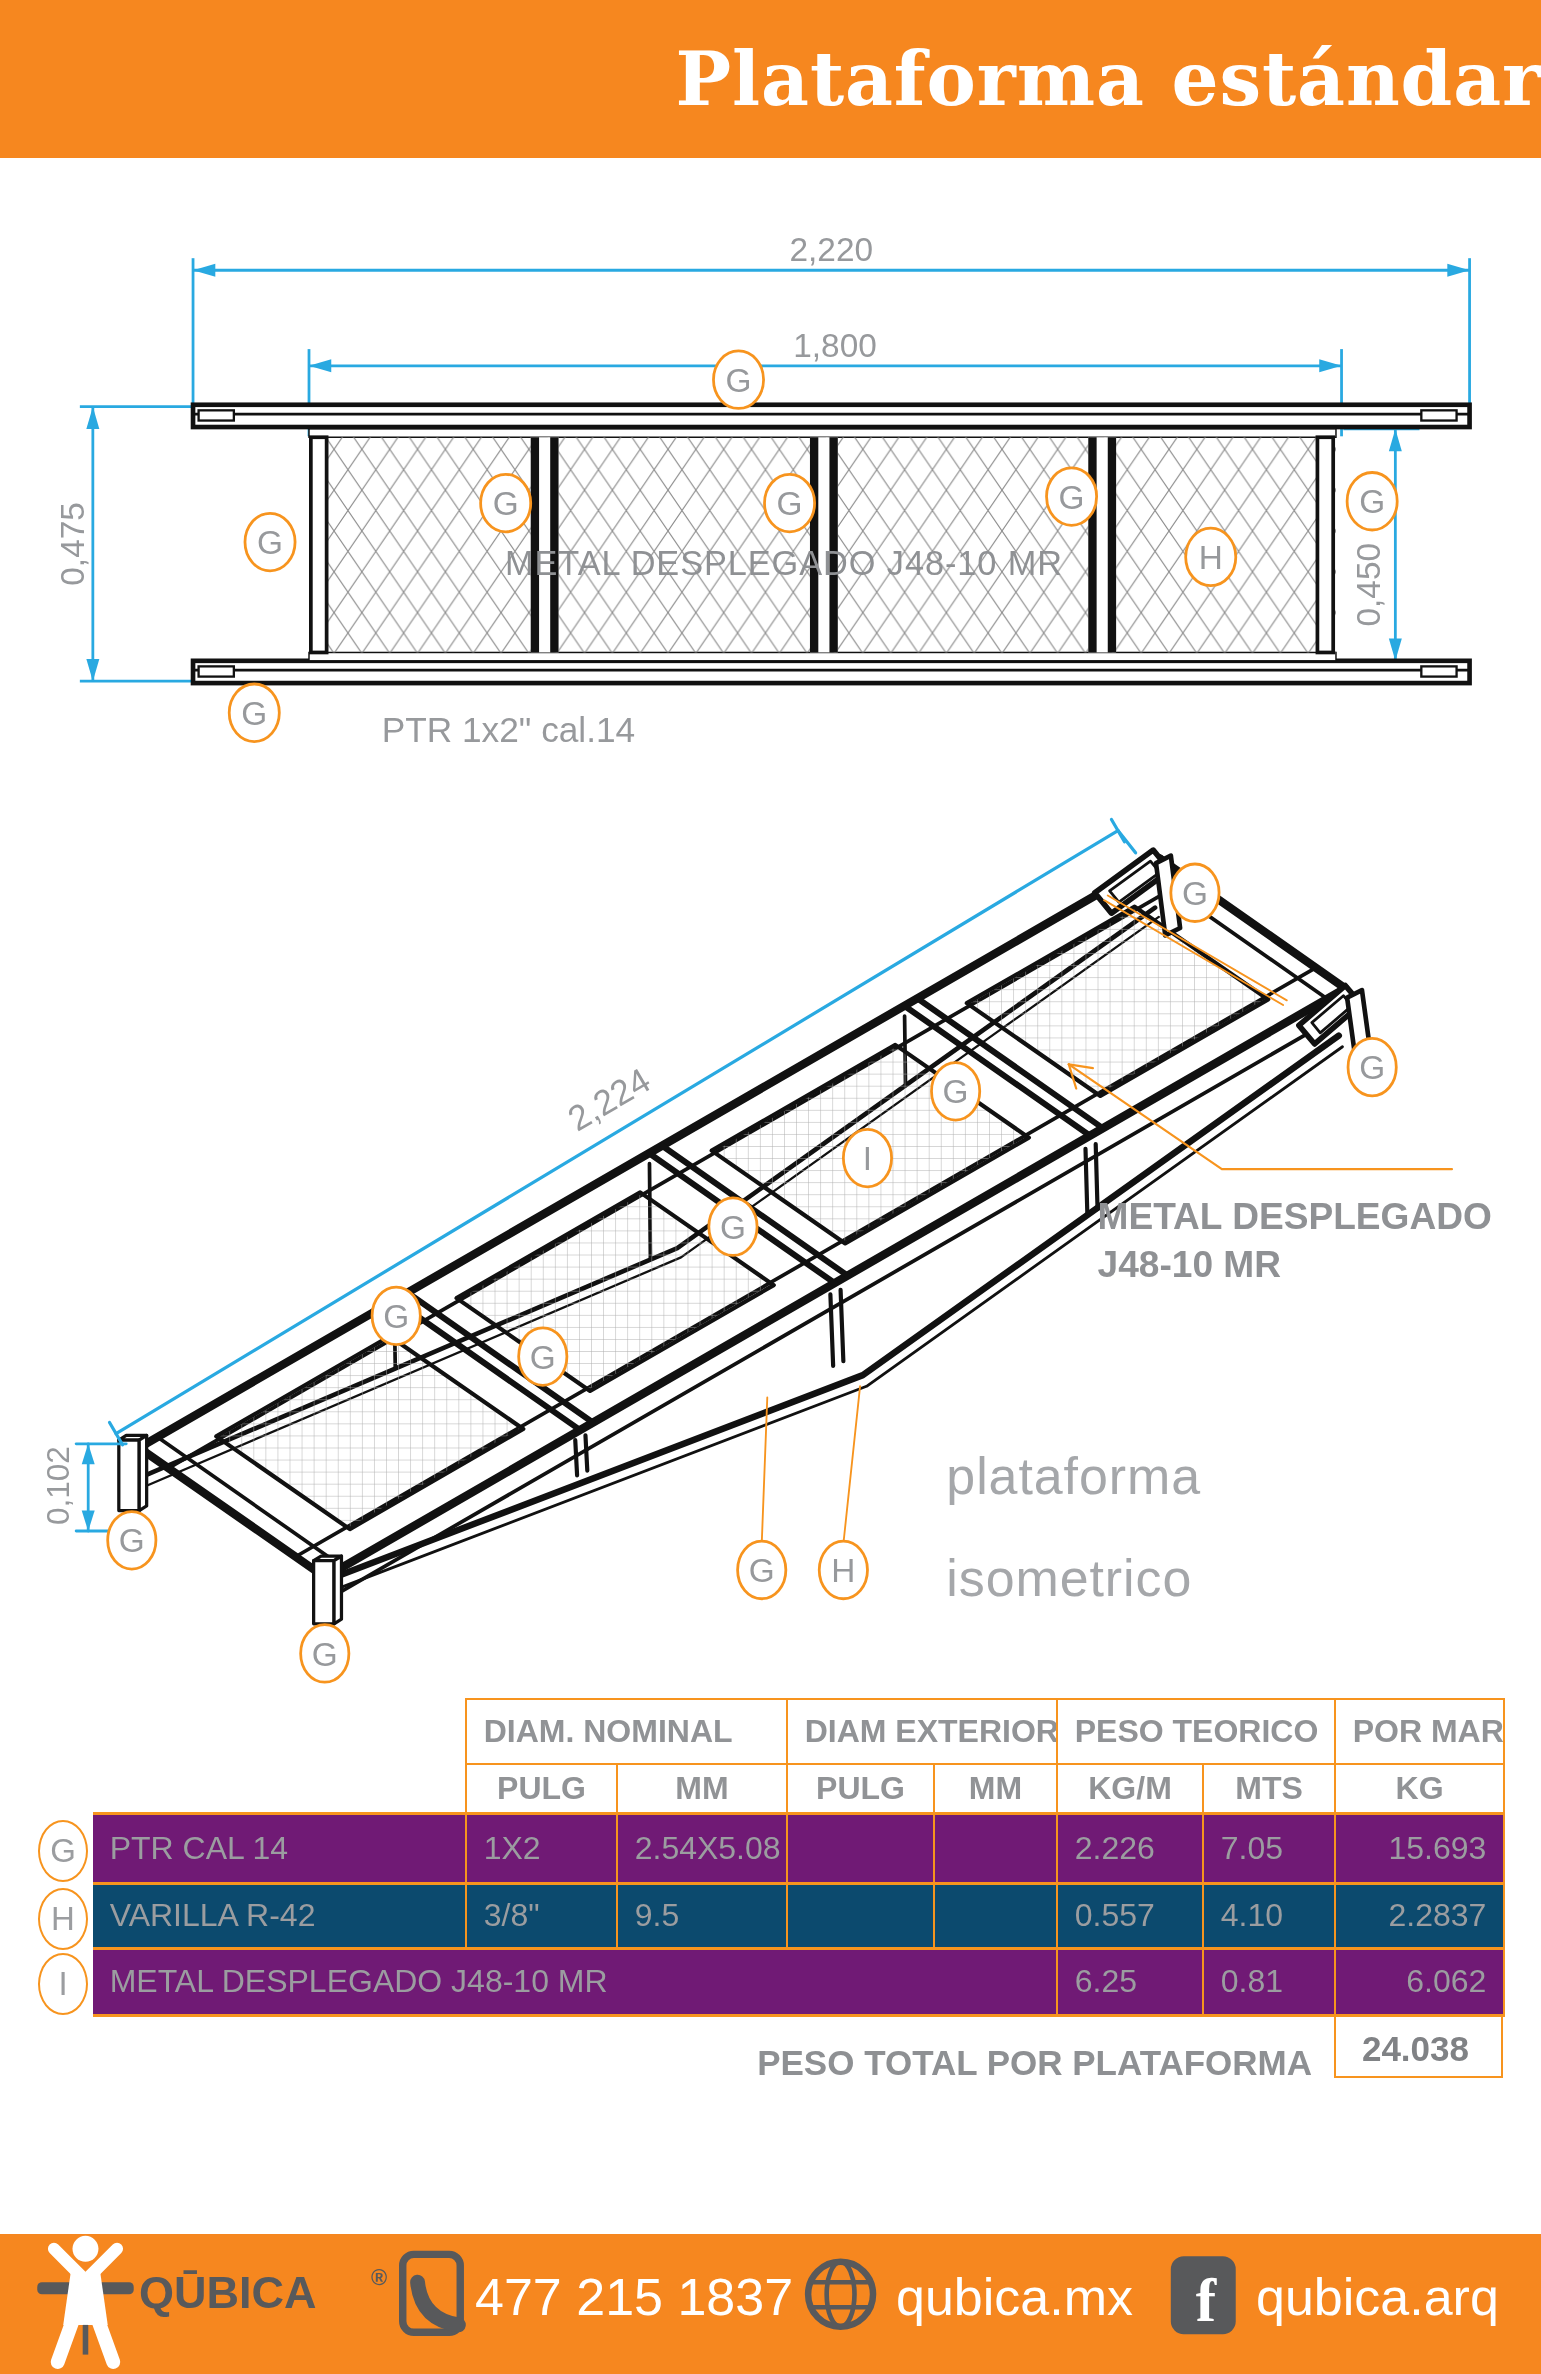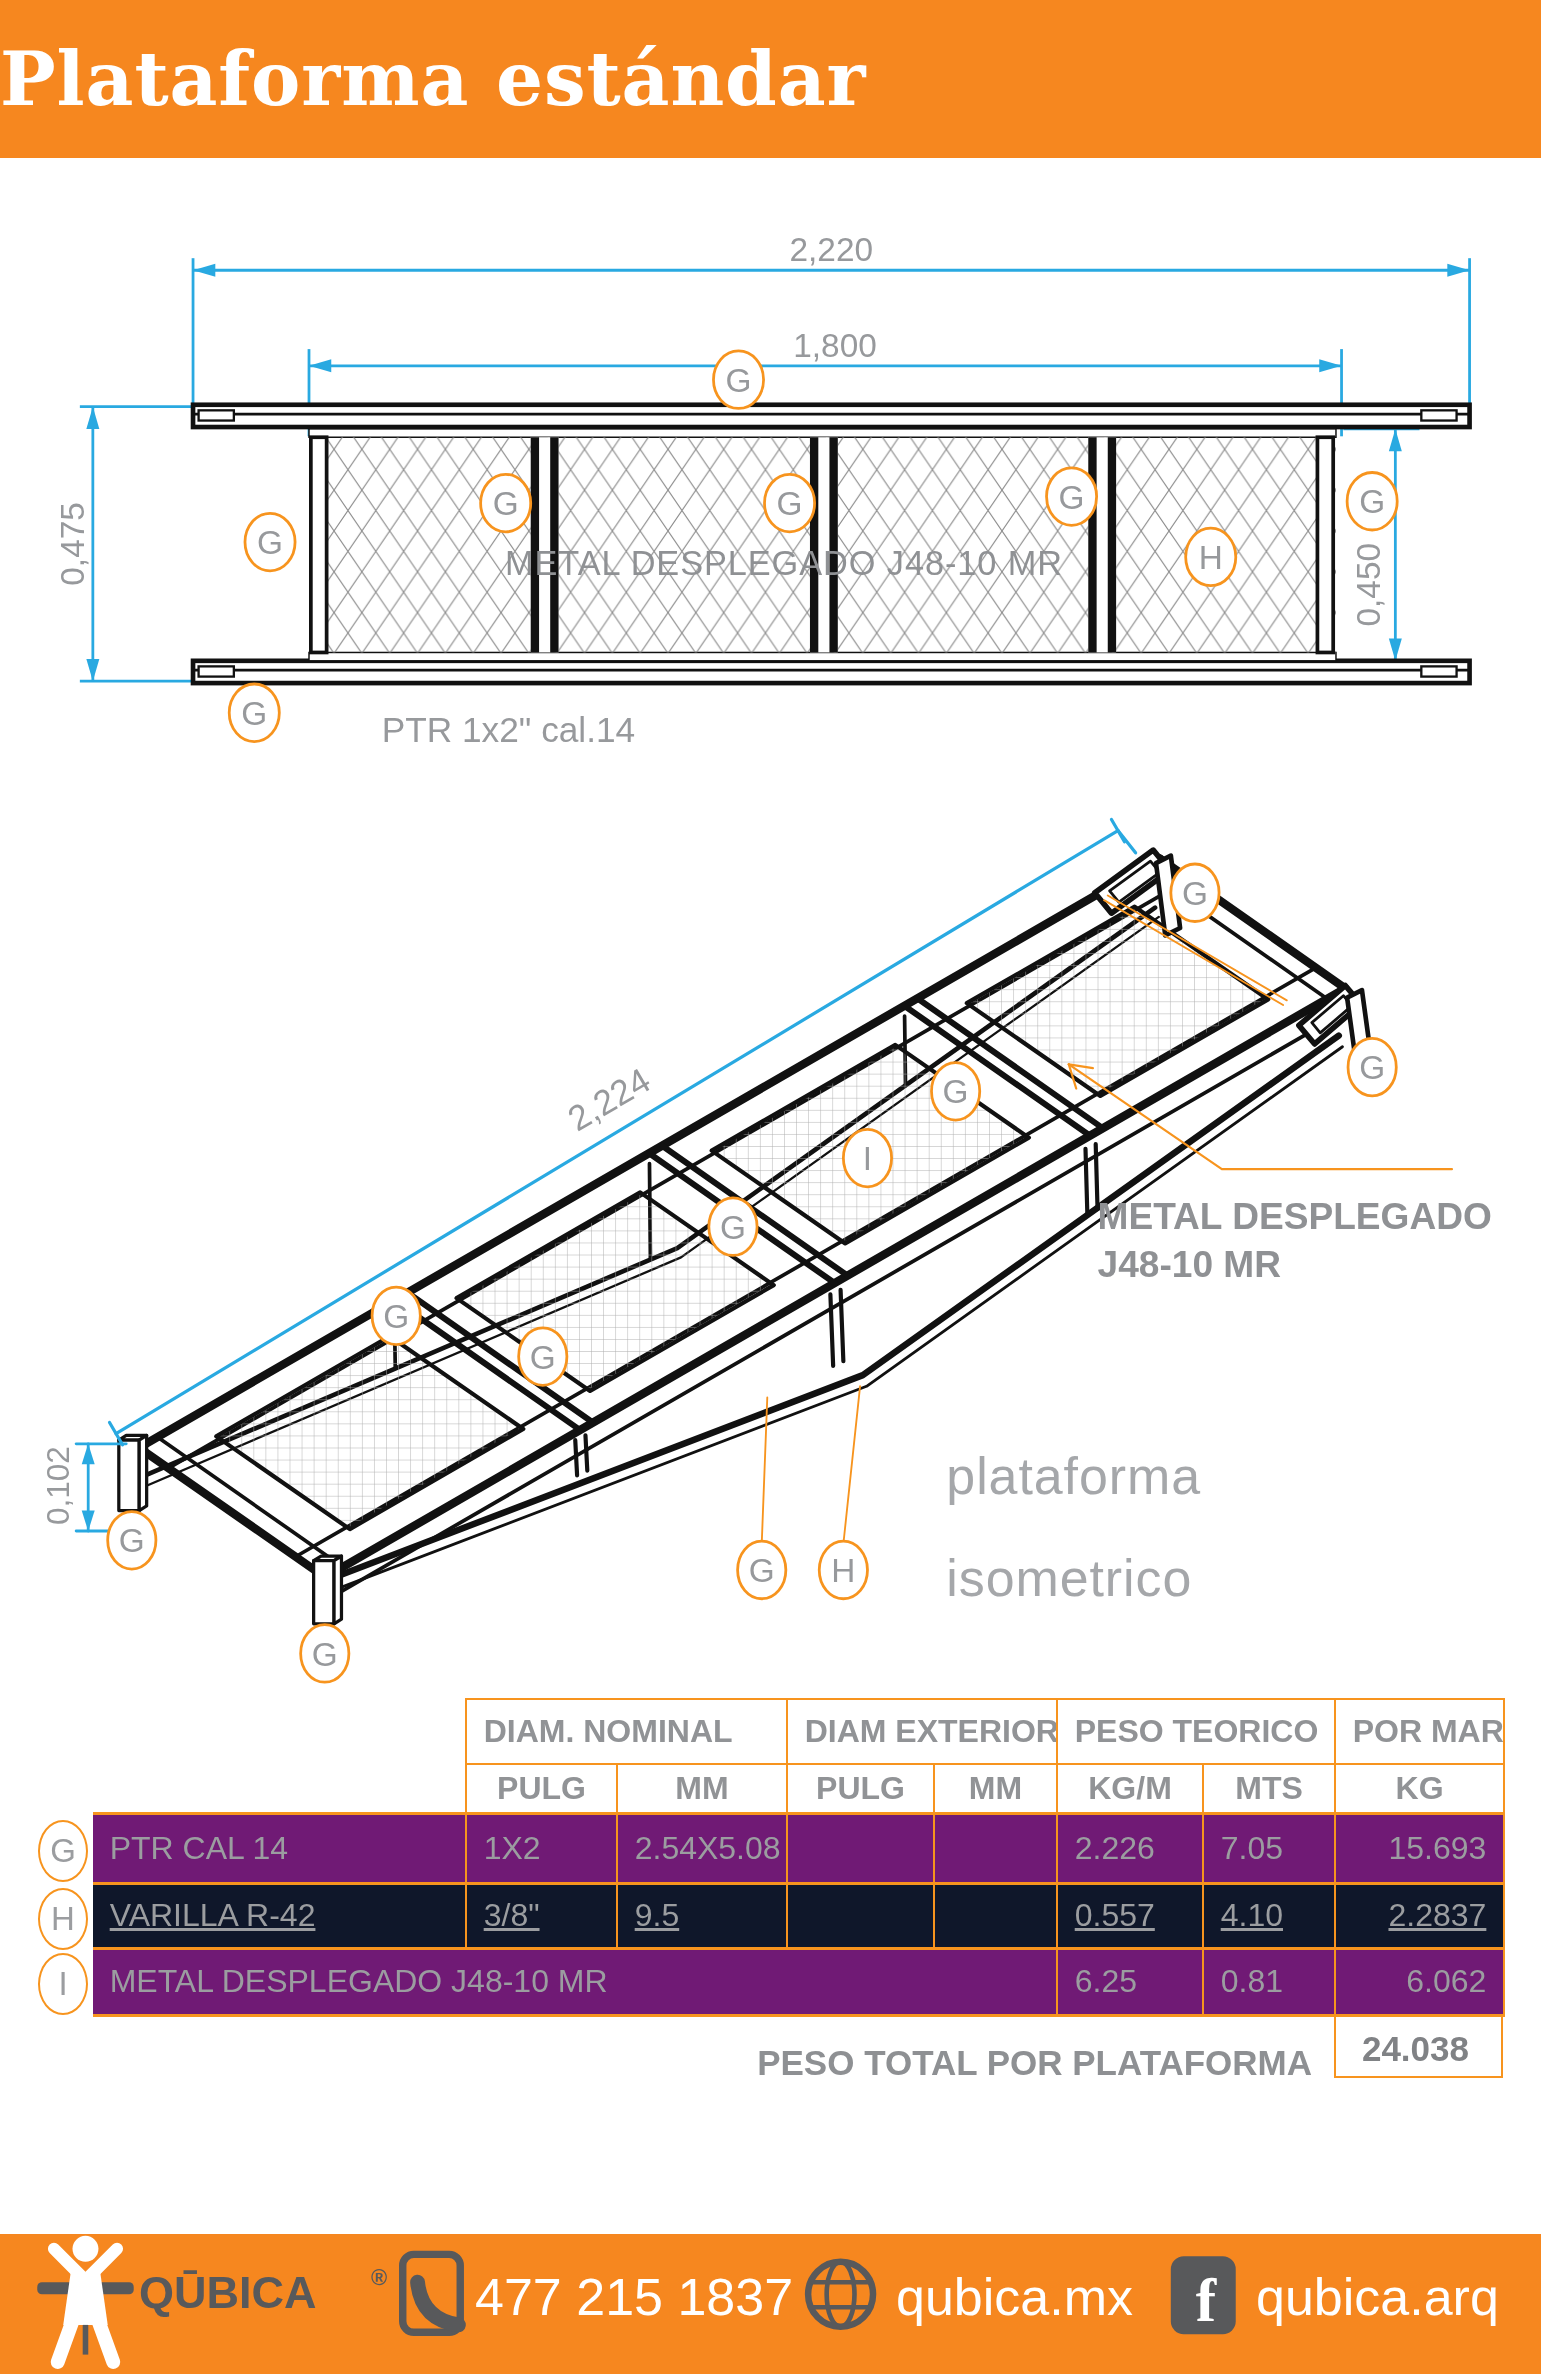--- a/index.html
+++ b/index.html
@@ -3,36 +3,36 @@
 <meta charset="utf-8">
 <style>
   html,body{margin:0;padding:0;background:#fff;}
   .page{position:relative;width:1542px;height:2375px;background:#ffffff;overflow:hidden;
         font-family:"Liberation Sans",sans-serif;}
   
   .band{position:absolute;left:0;width:1542px;background:#F6871F;}
   .band.top{top:0;height:158px;}
   .band.bottom{top:2234px;height:141px;}
   .title{position:absolute;top:0;left:0;width:1542px;height:158px;line-height:158px;
-         text-align:left;color:#ffffff;font-family:"DejaVu Serif",serif;
+         text-align:right;color:#ffffff;font-family:"DejaVu Serif",serif;
          font-weight:bold;font-size:74px;letter-spacing:0.9px;}
   
   .draw{position:absolute;top:158px;left:0;}
   
   .spec{position:absolute;left:93px;top:1698px;border-collapse:collapse;table-layout:fixed;
         width:1410px;color:#9B9DA0;font-size:32px;}
   .spec td,.spec th{border:2.8px solid #F7941E;padding:0 16.7px;overflow:hidden;white-space:nowrap;}
   .spec th{color:#919396;font-weight:bold;text-align:left;}
   .spec .c{text-align:center;}
   .spec .r{text-align:right;}
   .spec .blank{border:none;background:#fff;}
   .spec tr.rg td{border-top-width:3.7px;border-bottom-width:3.7px;}
   .spec td.item{border-left:none;}
   .bg-g{background:#701a75;}
-  .bg-w{background:#0f172a;text-decoration:underline;}
+  .bg-w{background:#0c4a6e;}
   .row-circle{position:absolute;width:46px;height:58px;border:2.8px solid #F7941E;border-radius:50%;
               color:#9B9DA0;font-size:33px;display:flex;align-items:center;justify-content:center;}
   .total-label{position:absolute;left:649px;top:2017px;width:663px;height:59px;line-height:59px;
                text-align:right;font-weight:bold;color:#8E9093;font-size:35px;margin-top:16px;}
   .total-box{position:absolute;left:1334px;top:2015px;width:169px;height:63px;line-height:63px;
              border:2.8px solid #F7941E;box-sizing:border-box;text-align:right;padding-right:32px;
              font-weight:bold;color:#808285;font-size:35px;}
   
   .ftxt{position:absolute;color:#ffffff;font-size:52px;white-space:nowrap;}
   .brand{position:absolute;left:139px;top:2267px;color:#58595B;font-weight:bold;

